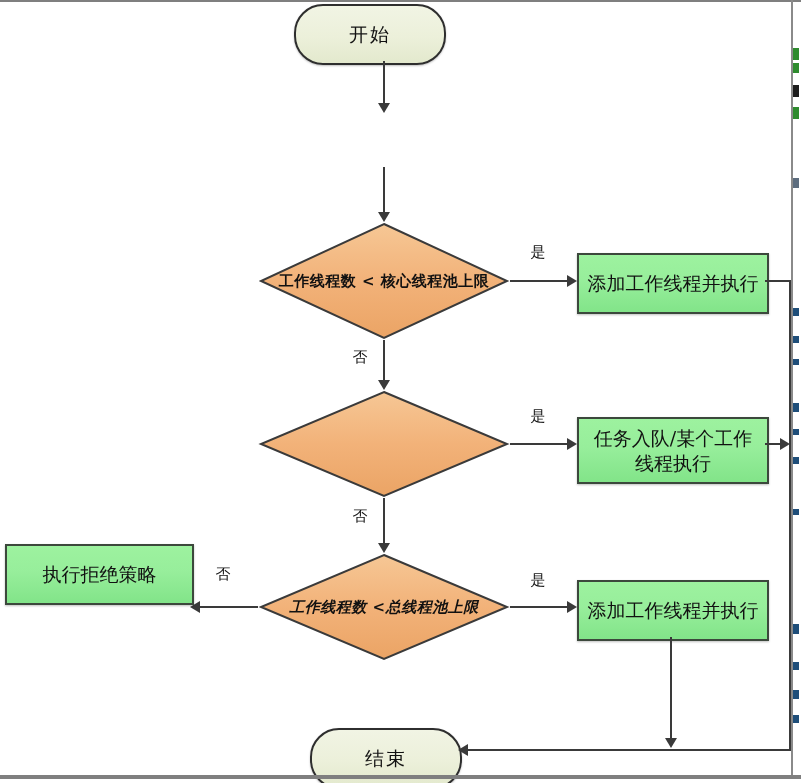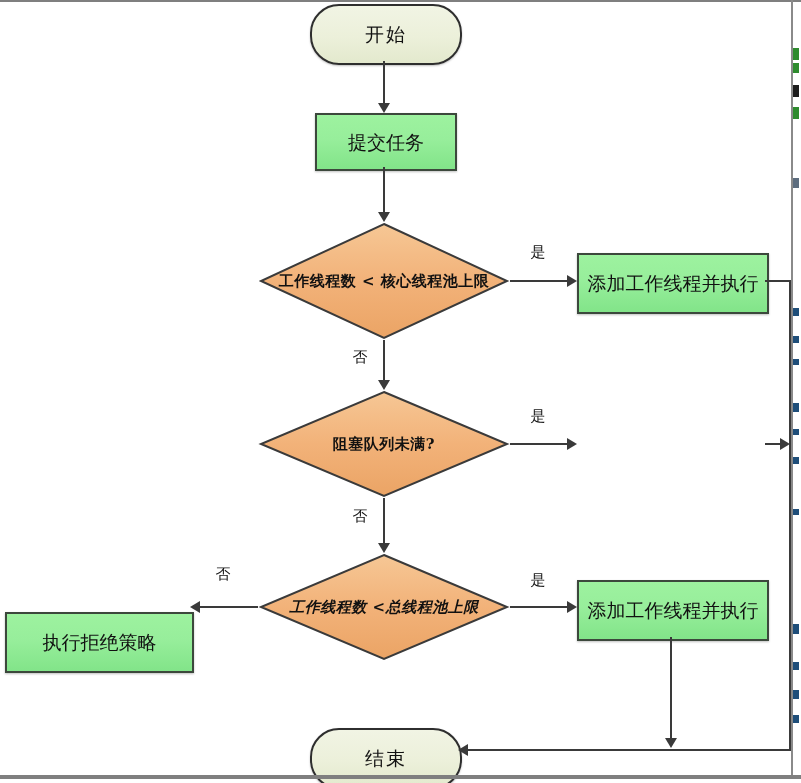--- a/index.html
+++ b/index.html
@@ -50,29 +50,26 @@
   <svg width="0" height="0" style="position:absolute">
     <defs>
       <linearGradient id="og" x1="0" y1="0" x2="0" y2="1">
         <stop offset="0" stop-color="#f6c795"></stop>
         <stop offset="0.5" stop-color="#f2b279"></stop>
         <stop offset="1" stop-color="#eba465"></stop>
       </linearGradient>
     </defs>
   </svg>
 
-  <div class="terminator" style="left:310px;top:4px;width:148px;height:57px;">
+  <div class="terminator" style="left:294px;top:4px;width:148px;height:57px;">
     <span>开始</span>
   </div>
   <div class="ln" style="left:383px;top:61px;width:2px;height:43px;"></div>
   <div class="ah ah-down" style="left:378px;top:103px;"></div>
 
-  <div class="process" style="left:315px;top:113px;width:138px;height:54px;">
-    <span>提交任务</span>
-  </div>
   <div class="ln" style="left:383px;top:167px;width:2px;height:45px;"></div>
   <div class="ah ah-down" style="left:378px;top:212px;"></div>
 
   <div class="diamond-wrap" style="left:258px;top:222px;">
     <svg width="252" height="118">
       <polygon points="126,2 249,59 126,116 3,59" fill="url(#og)" stroke="#3a3a3a" stroke-width="2"></polygon>
     </svg>
   </div>
   <div class="diamond-label" style="left:258px;top:222px;width:252px;height:118px;">工作线程数 &lt; 核心线程池上限</div>
 
@@ -88,26 +85,31 @@
 
   <div class="edge-label" style="left:345px;top:348px;">否</div>
   <div class="ln" style="left:383px;top:340px;width:2px;height:41px;"></div>
   <div class="ah ah-down" style="left:378px;top:380px;"></div>
 
   <div class="diamond-wrap" style="left:258px;top:390px;">
     <svg width="252" height="108">
       <polygon points="126,2 249,54 126,106 3,54" fill="url(#og)" stroke="#3a3a3a" stroke-width="2"></polygon>
     </svg>
   </div>
-  <div class="diamond-label" style="left:258px;top:390px;width:252px;height:108px;">阻塞队列未满?</div>
 
   <div class="edge-label" style="left:523px;top:407px;">是</div>
   <div class="ln" style="left:510px;top:443px;width:58px;height:2px;"></div>
   <div class="ah ah-right" style="left:567px;top:438px;"></div>
 
+  <div class="process" style="left:577px;top:417px;width:188px;height:63px;">
+    <span>
+      <span>任务入队/某个工作</span><br>
+      <span>线程执行</span>
+    </span>
+  </div>
   <div class="ln" style="left:765px;top:443px;width:17px;height:2px;"></div>
   <div class="ah ah-right" style="left:780px;top:438px;"></div>
 
   <div class="edge-label" style="left:345px;top:507px;">否</div>
   <div class="ln" style="left:383px;top:498px;width:2px;height:45px;"></div>
   <div class="ah ah-down" style="left:378px;top:543px;"></div>
 
   <div class="diamond-wrap" style="left:258px;top:553px;">
     <svg width="252" height="108">
       <polygon points="126,2 249,54 126,106 3,54" fill="url(#og)" stroke="#3a3a3a" stroke-width="2"></polygon>
@@ -122,21 +124,21 @@
   <div class="process" style="left:577px;top:580px;width:188px;height:57px;">
     <span>添加工作线程并执行</span>
   </div>
   <div class="ln" style="left:670px;top:637px;width:2px;height:102px;"></div>
   <div class="ah ah-down" style="left:665px;top:738px;"></div>
 
   <div class="edge-label" style="left:208px;top:565px;">否</div>
   <div class="ln" style="left:198px;top:606px;width:60px;height:2px;"></div>
   <div class="ah ah-left" style="left:190px;top:601px;"></div>
 
-  <div class="process" style="left:5px;top:612px;width:185px;height:57px;text-align:right;">
+  <div class="process" style="left:5px;top:544px;width:185px;height:57px;text-align:right;">
     <span>执行拒绝策略</span>
   </div>
 
   <div class="terminator" style="left:310px;top:718px;width:148px;height:57px;margin-top:10px;">
     <span>结束</span>
   </div>
   <div class="ln" style="left:468px;top:749px;width:323px;height:2px;"></div>
   <div class="ah ah-left" style="left:458px;top:744px;"></div>
 
   <div class="edge-top"></div>

